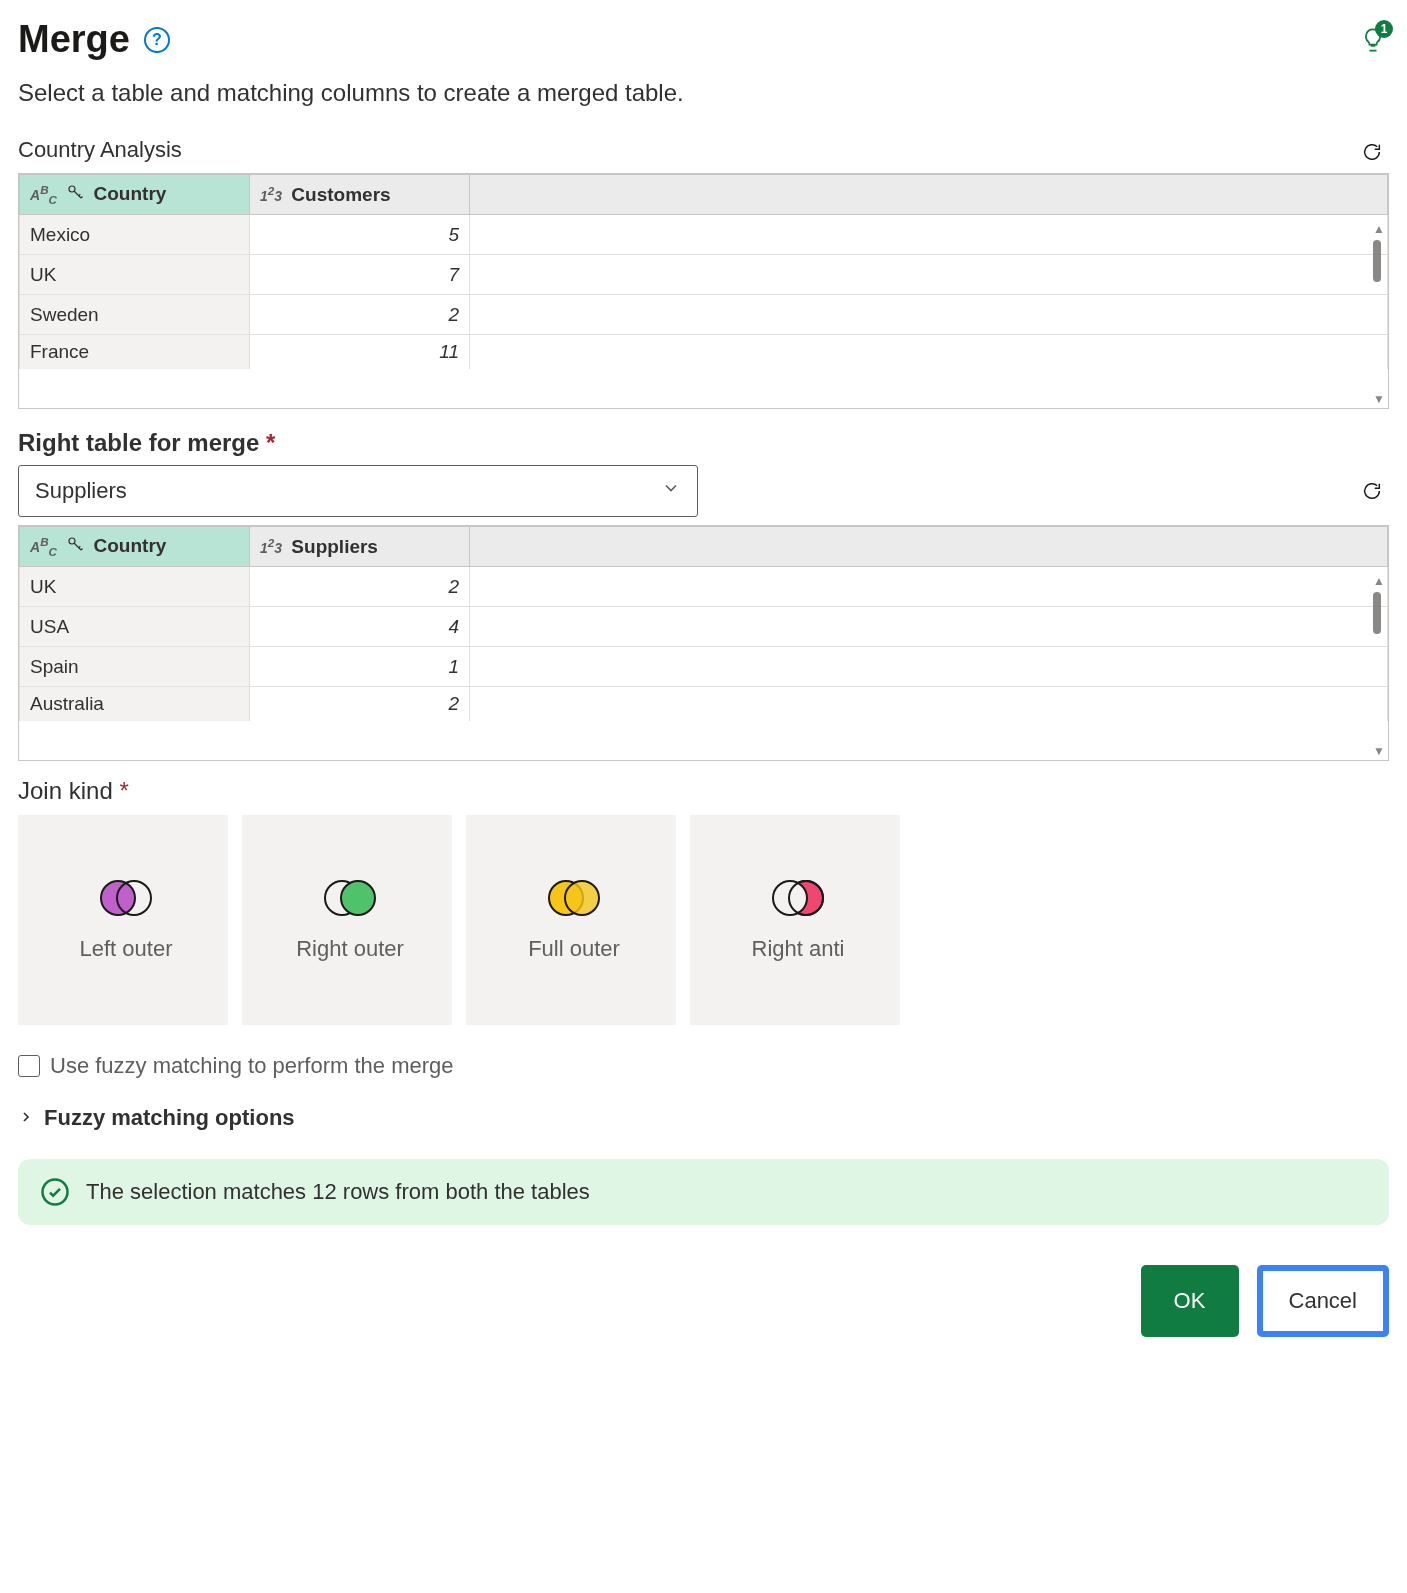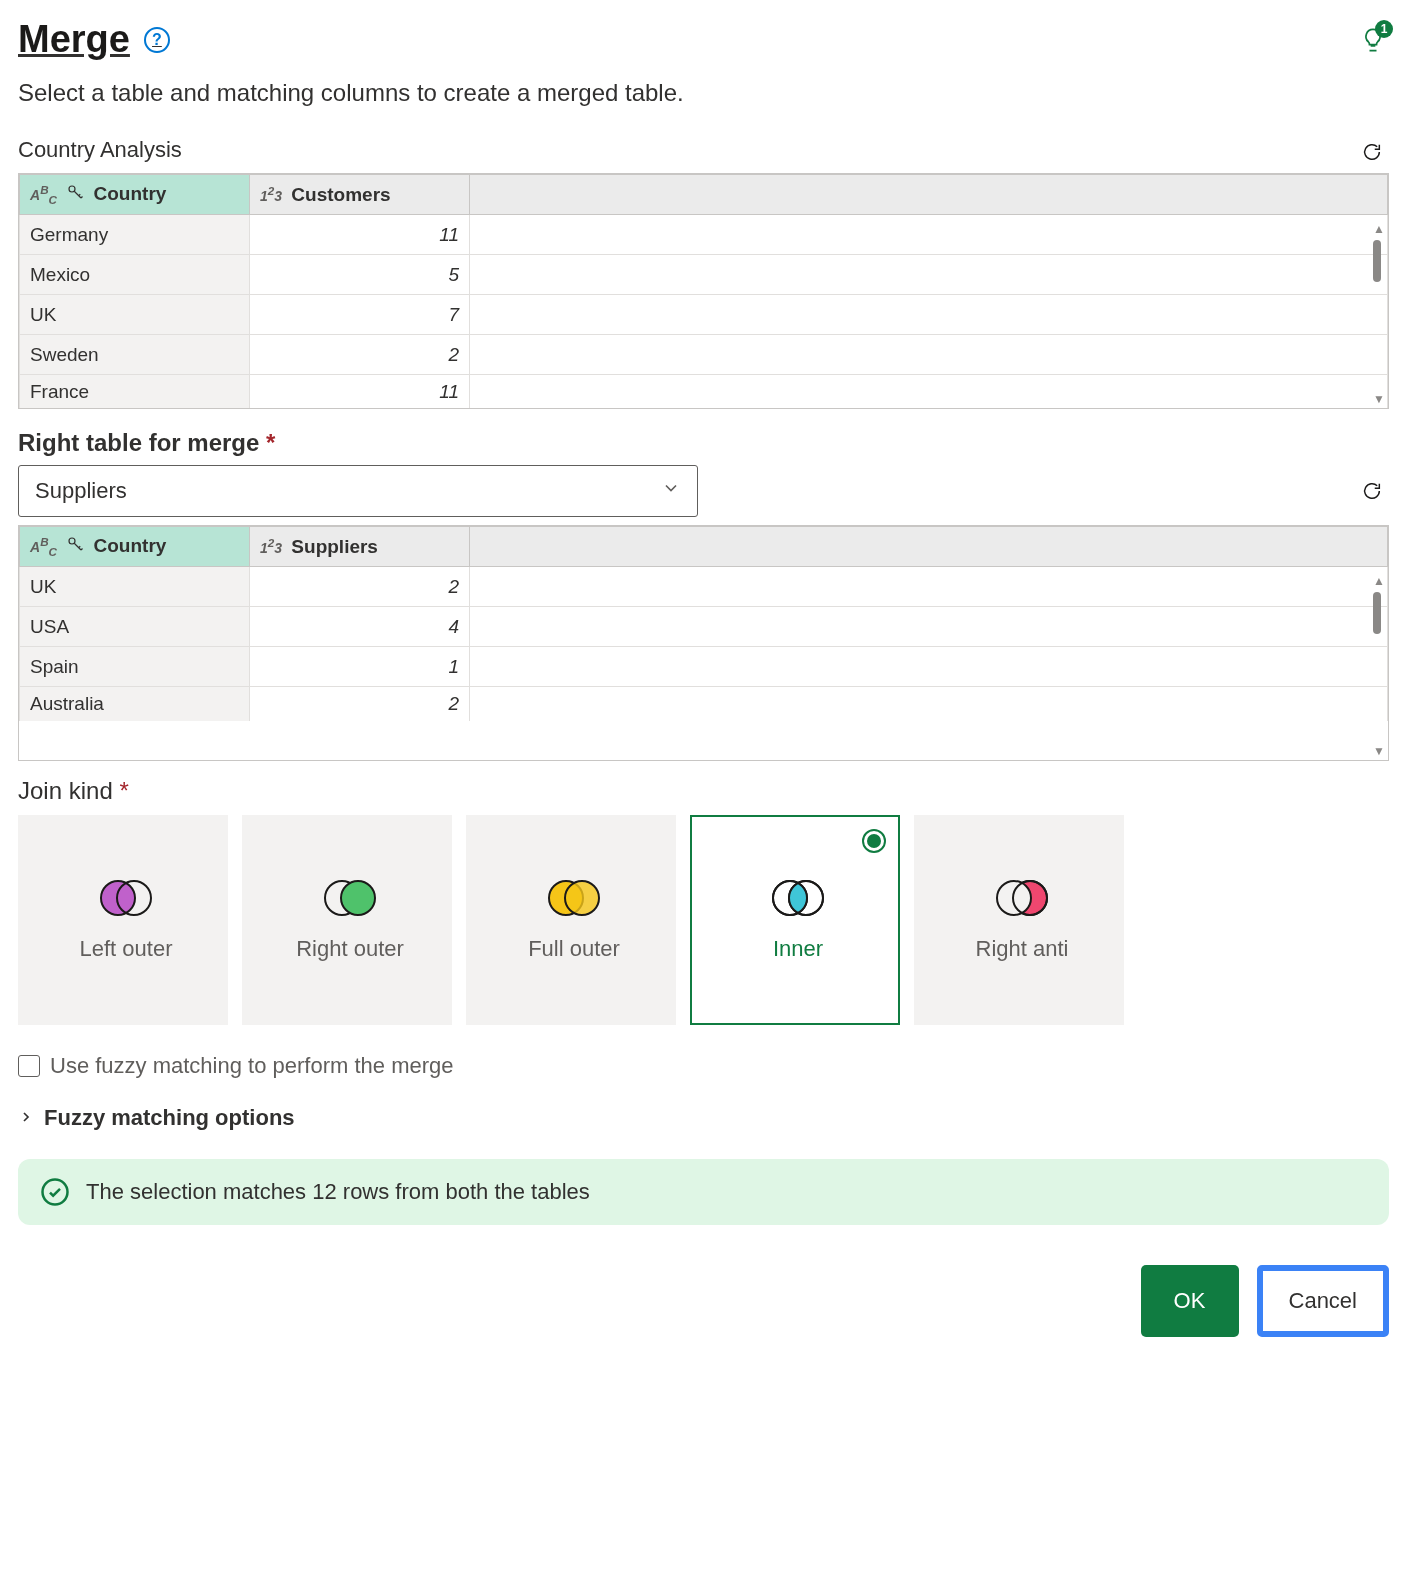--- a/index.html
+++ b/index.html
@@ -4,21 +4,21 @@
 <style>
   * { box-sizing: border-box; }
   body {
     font-family: "Segoe UI", -apple-system, sans-serif;
     margin: 0;
     padding: 18px;
     background: #fff;
     color: #323130;
     font-size: 19px;
   }
-  .header-row { display:flex; align-items:center; justify-content:space-between;text-decoration:underline; }
+  .header-row { display:flex; align-items:center; justify-content:space-between; }
   .title-wrap { display:flex; align-items:center; gap:14px; }
   h1 { font-size:38px; font-weight:600; margin:0; color:#1b1a19; }
   .help-icon {
     width:26px; height:26px; border:2px solid #0078d4; border-radius:50%;
     display:inline-flex; align-items:center; justify-content:center;
     color:#0078d4; font-size:16px; font-weight:600; cursor:pointer;
   }
   .bulb-badge {
     position:relative; width:32px; height:32px; display:inline-flex;
     align-items:center; justify-content:center; cursor:pointer;
@@ -155,25 +155,20 @@
       </th>
       <th>
         <span class="type-icon">1<sup>2</sup>3</span>
         <span>Customers</span>
       </th>
       <th class="col-fill"></th>
     </tr>
       </thead>
     <tbody>
       <tr>
-          <td class="dim">Germany</td>
-          <td class="num">11</td>
-          <td></td>
-        </tr>
-      <tr>
           <td class="dim">Mexico</td>
           <td class="num">5</td>
           <td></td>
         </tr>
       <tr>
           <td class="dim">UK</td>
           <td class="num">7</td>
           <td></td>
         </tr>
       <tr>
@@ -291,38 +286,20 @@
   </div>
 
   <div class="join-card">
     <svg class="venn" viewBox="0 0 64 40">
       <circle cx="24" cy="20" r="17" fill="#f5c518" stroke="#1b1a19" stroke-width="2"></circle>
       <circle cx="40" cy="20" r="17" fill="#f5c518" fill-opacity="0.8" stroke="#1b1a19" stroke-width="2"></circle>
     </svg>
     <div class="join-label">Full outer</div>
   </div>
 
-  <div class="join-card selected">
-    <div class="radio">
-        <div class="dot"></div>
-      </div>
-    <svg class="venn" viewBox="0 0 64 40">
-      <defs>
-          <clipPath id="clipL">
-            <circle cx="24" cy="20" r="17"></circle>
-          </clipPath>
-        </defs>
-      <circle cx="24" cy="20" r="17" fill="none" stroke="#1b1a19" stroke-width="2"></circle>
-      <circle cx="40" cy="20" r="17" fill="none" stroke="#1b1a19" stroke-width="2"></circle>
-      <circle cx="40" cy="20" r="17" fill="#3fc6d8" clip-path="url(#clipL)"></circle>
-      <circle cx="24" cy="20" r="17" fill="none" stroke="#1b1a19" stroke-width="2"></circle>
-      <circle cx="40" cy="20" r="17" fill="none" stroke="#1b1a19" stroke-width="2"></circle>
-    </svg>
-    <div class="join-label">Inner</div>
-  </div>
 
 
   <div class="join-card">
     <svg class="venn" viewBox="0 0 64 40">
       <defs>
           <mask id="maskRA">
             <rect width="64" height="40" fill="white"></rect>
             <circle cx="24" cy="20" r="17" fill="black"></circle>
           </mask>
         </defs>

